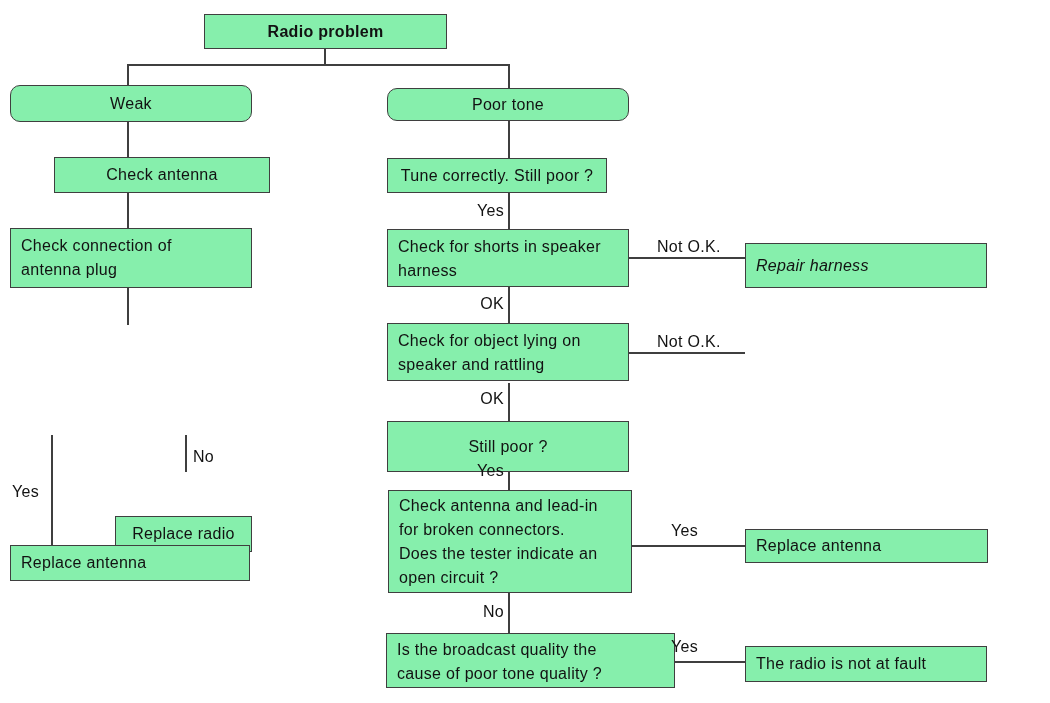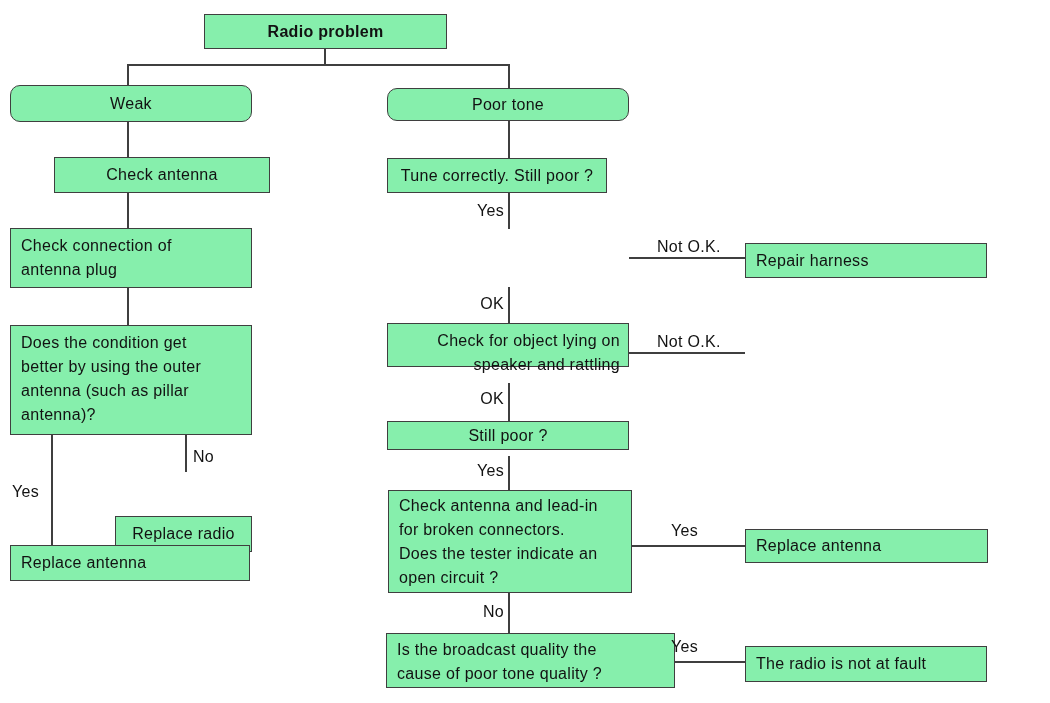--- a/index.html
+++ b/index.html
@@ -37,25 +37,25 @@
   #n-root{left:204px;top:14px;width:243px;height:35px;}
   #n-weak{left:10px;top:85px;width:242px;height:37px;border-radius:10px;}
   #n-check-antenna{left:10px;top:157px;width:216px;height:36px;margin-left:44px;}
   #n-check-connection{left:10px;top:228px;width:242px;height:60px;}
   #n-condition{left:10px;top:325px;width:242px;height:110px;}
   #n-replace-radio{left:115px;top:472px;width:137px;height:36px;margin-top:44px;}
   #n-replace-antenna-weak{left:10px;top:545px;width:240px;height:36px;}
   #n-poor-tone{left:387px;top:88px;width:242px;height:33px;border-radius:10px;}
   #n-tune{left:387px;top:158px;width:220px;height:35px;}
   #n-check-shorts{left:387px;top:229px;width:242px;height:58px;}
-  #n-check-object{left:387px;top:323px;width:242px;height:44px;text-align:right;}
-  #n-still-poor{left:387px;top:421px;width:242px;height:29px;}
+  #n-check-object{left:387px;top:323px;width:242px;height:58px;}
+  #n-still-poor{left:387px;top:421px;width:242px;height:51px;}
   #n-check-leadin{left:388px;top:490px;width:244px;height:103px;padding-top:3px;padding-bottom:3px;}
   #n-broadcast{left:386px;top:633px;width:289px;height:55px;padding-top:4px;}
-  #n-repair-harness{left:745px;top:243px;width:242px;height:35px;}
+  #n-repair-harness{left:745px;top:243px;width:242px;height:45px;font-style:italic;}
   #n-remove-object{left:745px;top:338px;width:242px;height:33px;}
   #n-replace-antenna-tone{left:745px;top:529px;width:243px;height:34px;}
   #n-radio-not-fault{left:745px;top:646px;width:242px;height:36px;}
 
   
   #e-root-drop{left:324px;top:49px;width:2px;height:16px;}
   #e-top-h{left:127px;top:64px;width:383px;height:2px;}
   #e-weak-drop{left:127px;top:64px;width:2px;height:21px;}
   #e-poor-drop{left:508px;top:64px;width:2px;height:24px;}
   #e-weak-check{left:127px;top:122px;width:2px;height:35px;}
@@ -110,28 +110,26 @@
   <div class="edge" id="e-shorts-repair"></div>
   <div class="edge" id="e-object-remove"></div>
   <div class="edge" id="e-leadin-replace"></div>
   <div class="edge" id="e-broadcast-fault"></div>
 
   <div class="node center bold" id="n-root">Radio problem</div>
   <div class="node center" id="n-weak">Weak</div>
   <div class="node center" id="n-check-antenna">Check antenna</div>
   <div class="node para" id="n-check-connection">Check connection of
 antenna plug</div>
-  <div class="node para" id="n-condition">Does the condition get
-better by using the outer
-antenna (such as pillar
-antenna)?</div>
   <div class="node center" id="n-replace-radio">Replace radio</div>
   <div class="node leftline" id="n-replace-antenna-weak">Replace antenna</div>
   <div class="node center" id="n-poor-tone">Poor tone</div>
   <div class="node center" id="n-tune">Tune correctly. Still poor ?</div>
+  <div class="node para" id="n-check-shorts">Check for shorts in speaker
+harness</div>
   <div class="node para" id="n-check-object">Check for object lying on
 speaker and rattling</div>
   <div class="node center" id="n-still-poor">Still poor ?</div>
   <div class="node para" id="n-check-leadin">Check antenna and lead-in
 for broken connectors.
 Does the tester indicate an
 open circuit ?</div>
   <div class="node para" id="n-broadcast">Is the broadcast quality the
 cause of poor tone quality ?</div>
   <div class="node leftline" id="n-repair-harness">Repair harness</div>

